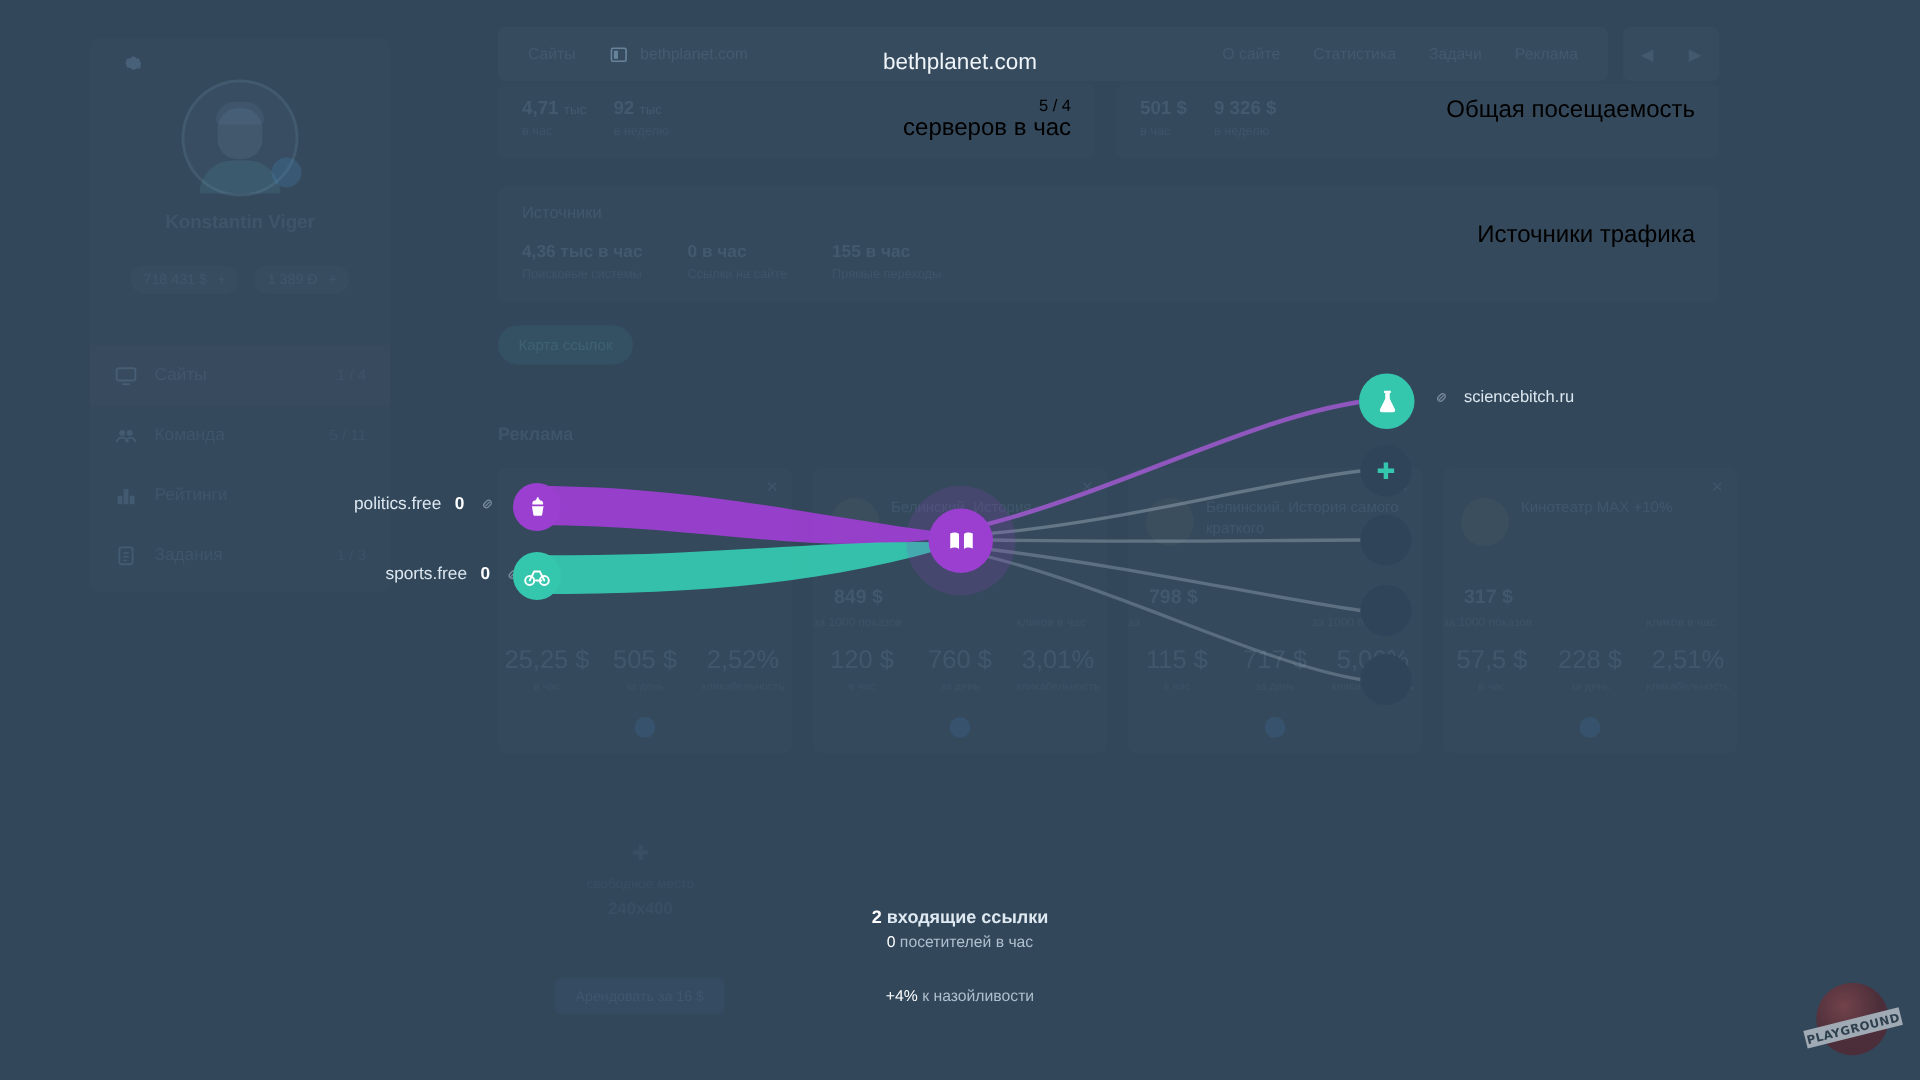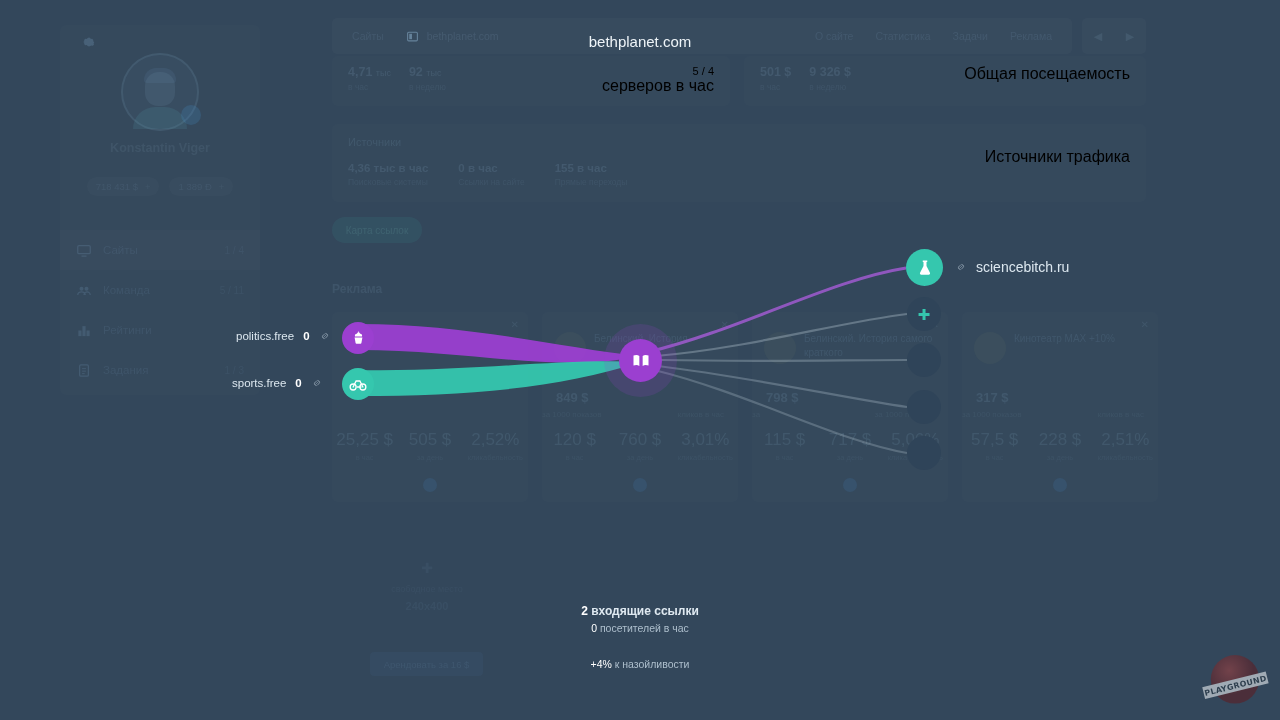--- a/index.html
+++ b/index.html
@@ -140,24 +140,24 @@
   .nd4 { left: 907px; top: 436px; }
   .plus-ic { color: #35c7ae; font-size: 15px; line-height: 1; }
 
   .src-label {
     position: absolute; display: flex; align-items: center; gap: 9px;
     font-size: 11.5px; color: #dce7ef;
   }
   .src-label .cnt { font-weight: bold; color: #ffffff; }
   .src-label .clip { opacity: .45; }
   .sl-pol { left: 236px; top: 330px; }
-  .sl-spo { left: 232px; top: 377px; }
+  .sl-spo { left: 257px; top: 377px; }
 
   .dst-label { position: absolute; left: 955px; top: 259px; display: flex; align-items: center; gap: 9px;
-    font-size: 14px; color: #dce7ef; }
+    font-size: 11px; color: #dce7ef; }
   .dst-label .clip { opacity: .45; }
 
   .legend { position: absolute; left: 0; right: 0; top: 604px; text-align: center; color: #dfe9f1; }
   .legend .lrow { font-size: 12px; font-weight: bold; }
   .legend .lsub { font-size: 10.5px; color: #aebfcd; margin-top: 4px; }
   .legend .lnum { color: #ffffff; }
   .legend .lpct { color: #ffffff; }
   .legend .gap { height: 20px; }
 
   .watermark { position: absolute; right: 8px; bottom: 8px; width: 74px; height: 64px; opacity: .6; }

